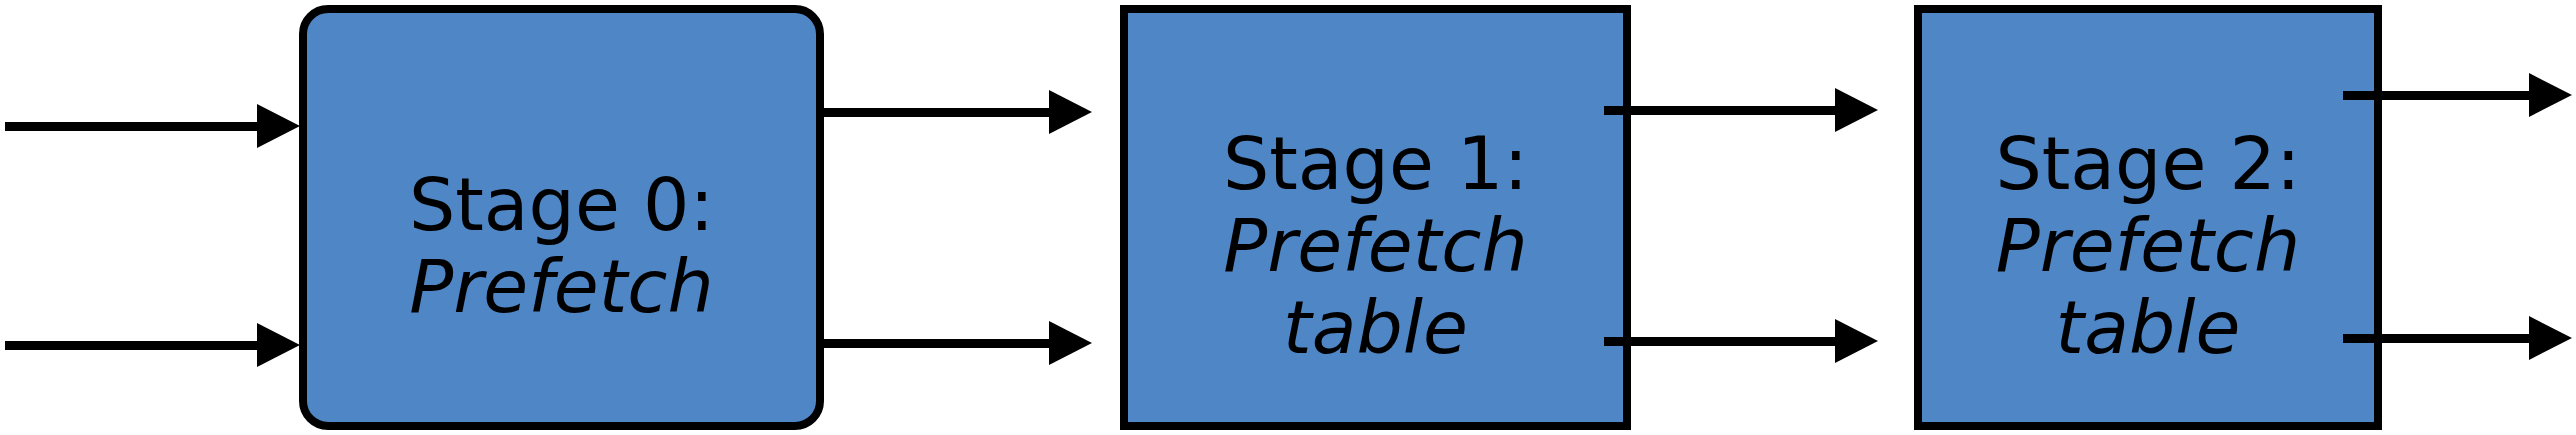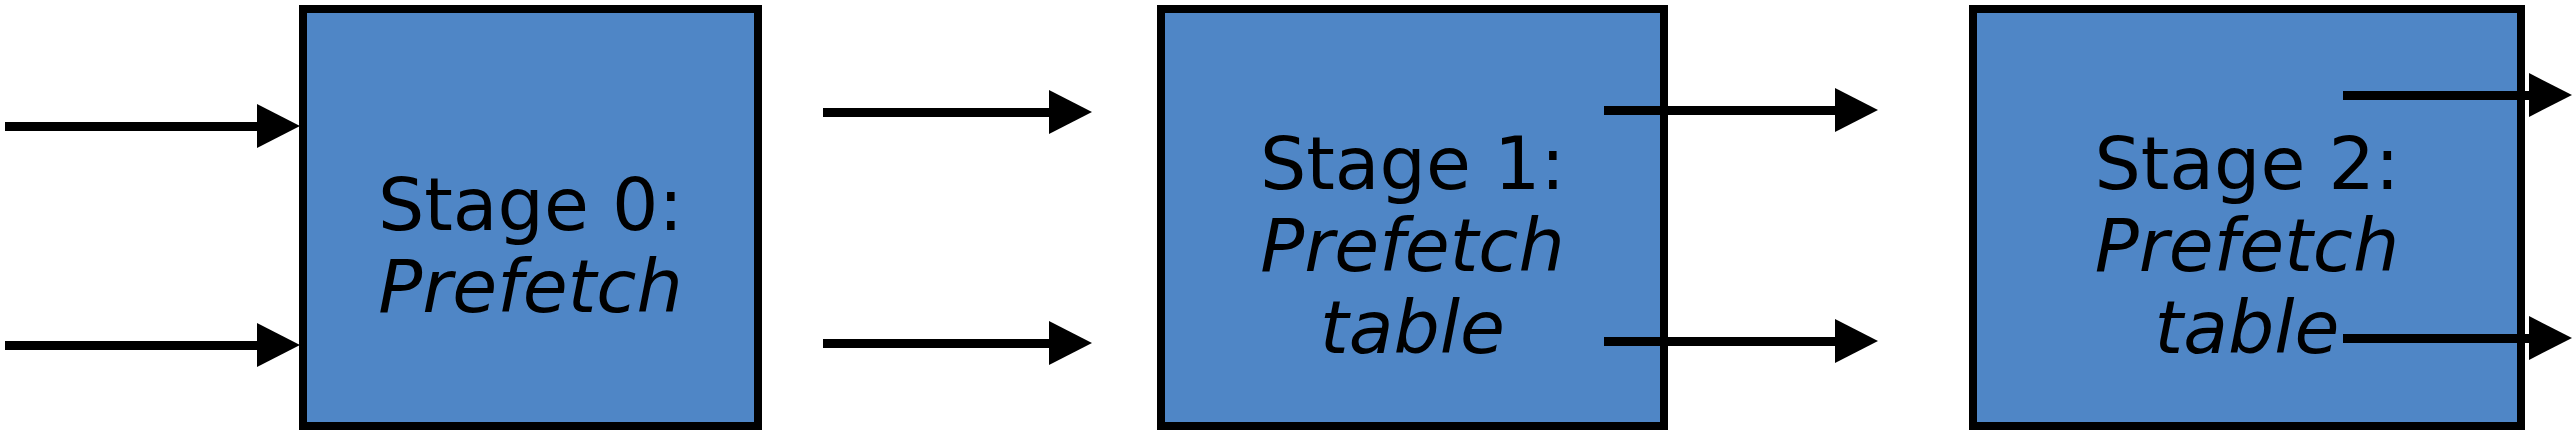--- a/index.html
+++ b/index.html
@@ -21,23 +21,23 @@
     position: absolute;
     top: 5.4px;
     height: 425px;
     box-sizing: border-box;
     background: #4F86C6;
     border: 8px solid #000000;
     display: flex;
     align-items: center;
     justify-content: center;
   }
-  .box-1 { left: 299px;  width: 463px; }
-  .box-2 { left: 1157px; width: 511px; }
-  .box-3 { left: 1969px; width: 556px; }
+  .box-1 { left: 299px;  width: 525px; border-radius: 29px; }
+  .box-2 { left: 1120px; width: 511px; }
+  .box-3 { left: 1914px; width: 468px; }
 
   .box-label {
     text-align: center;
     color: #000000;
     font-size: 73px;
     line-height: 82px;
     padding-top: 57px; 
     white-space: nowrap;
   }
   .box-label .line { display: block; }

